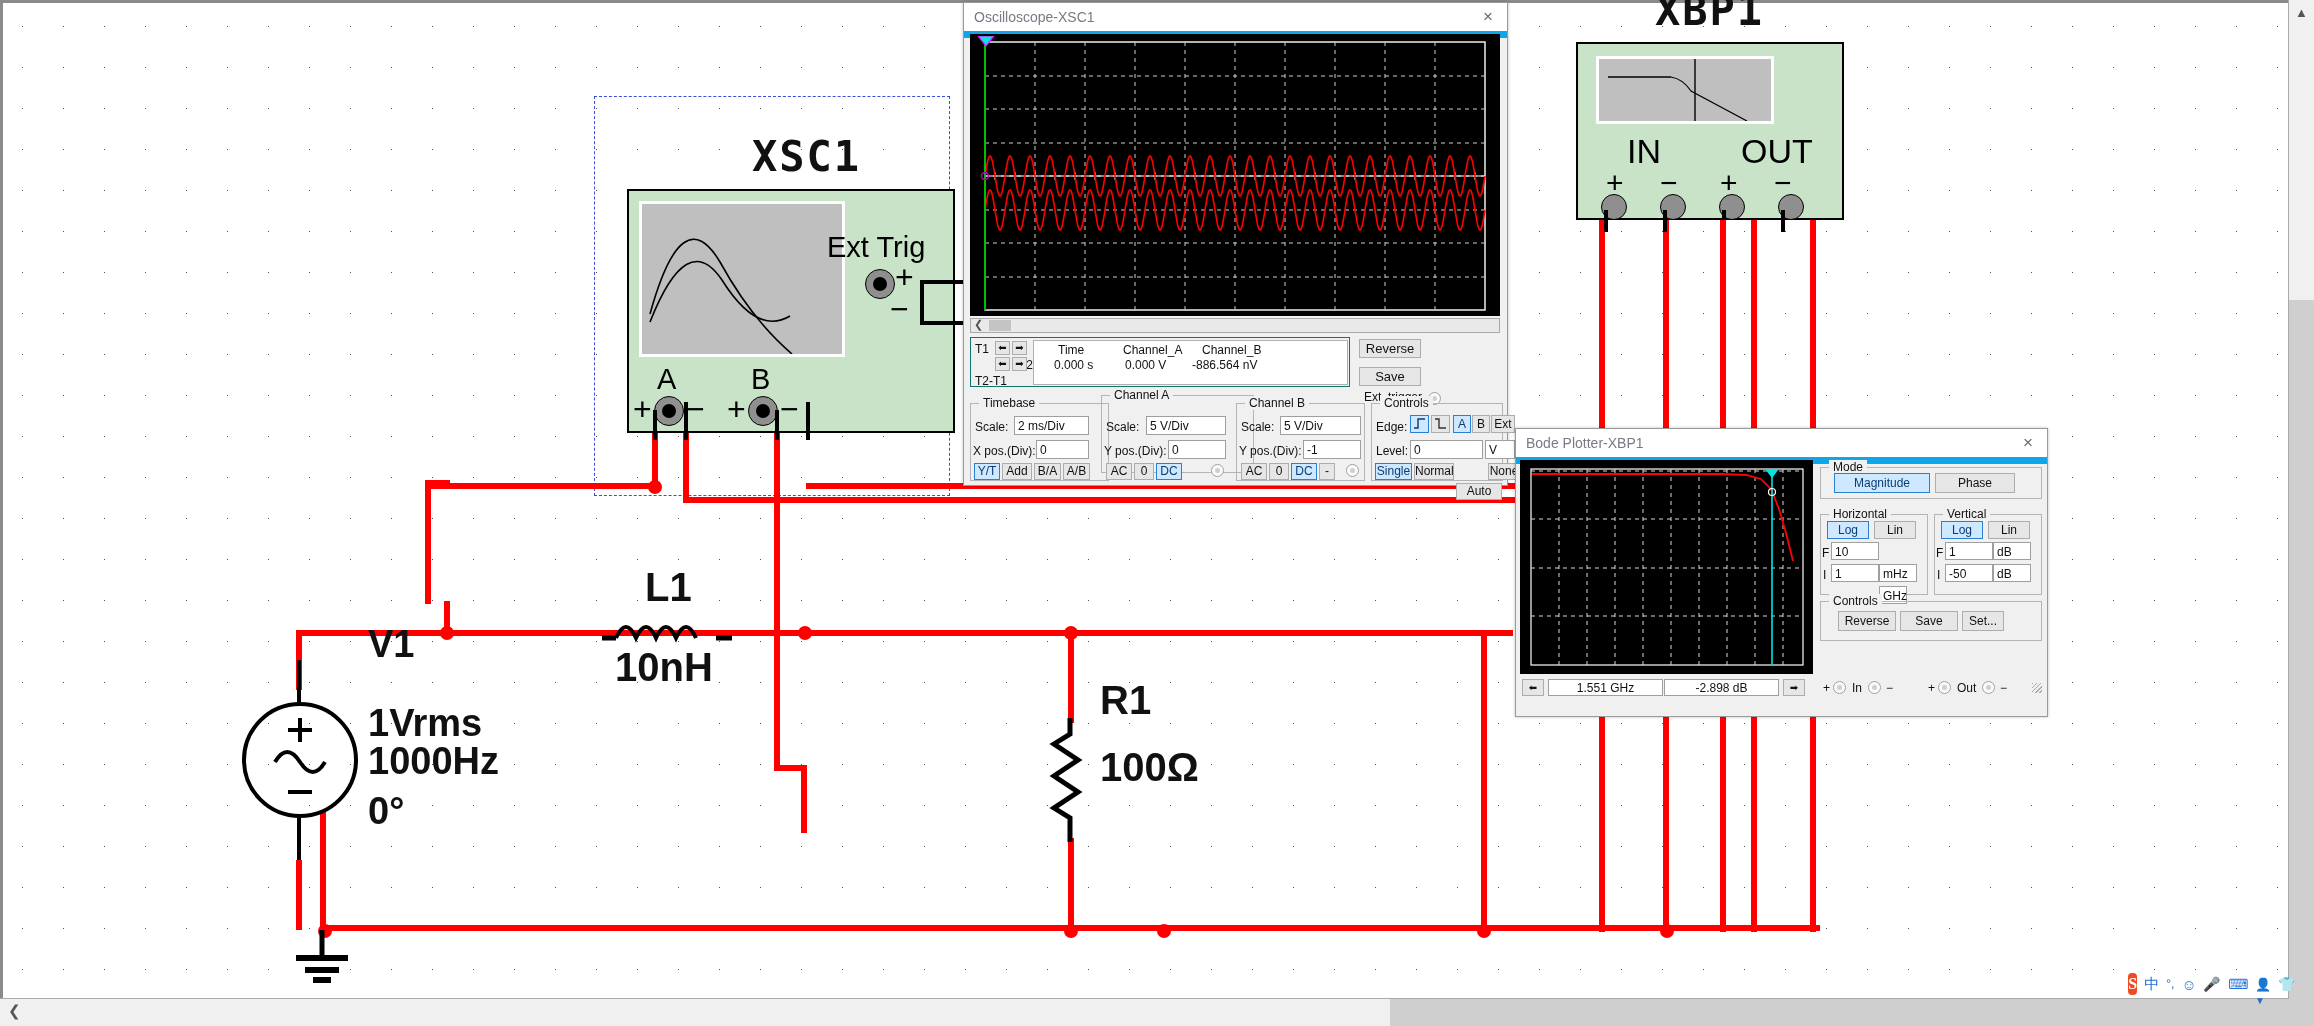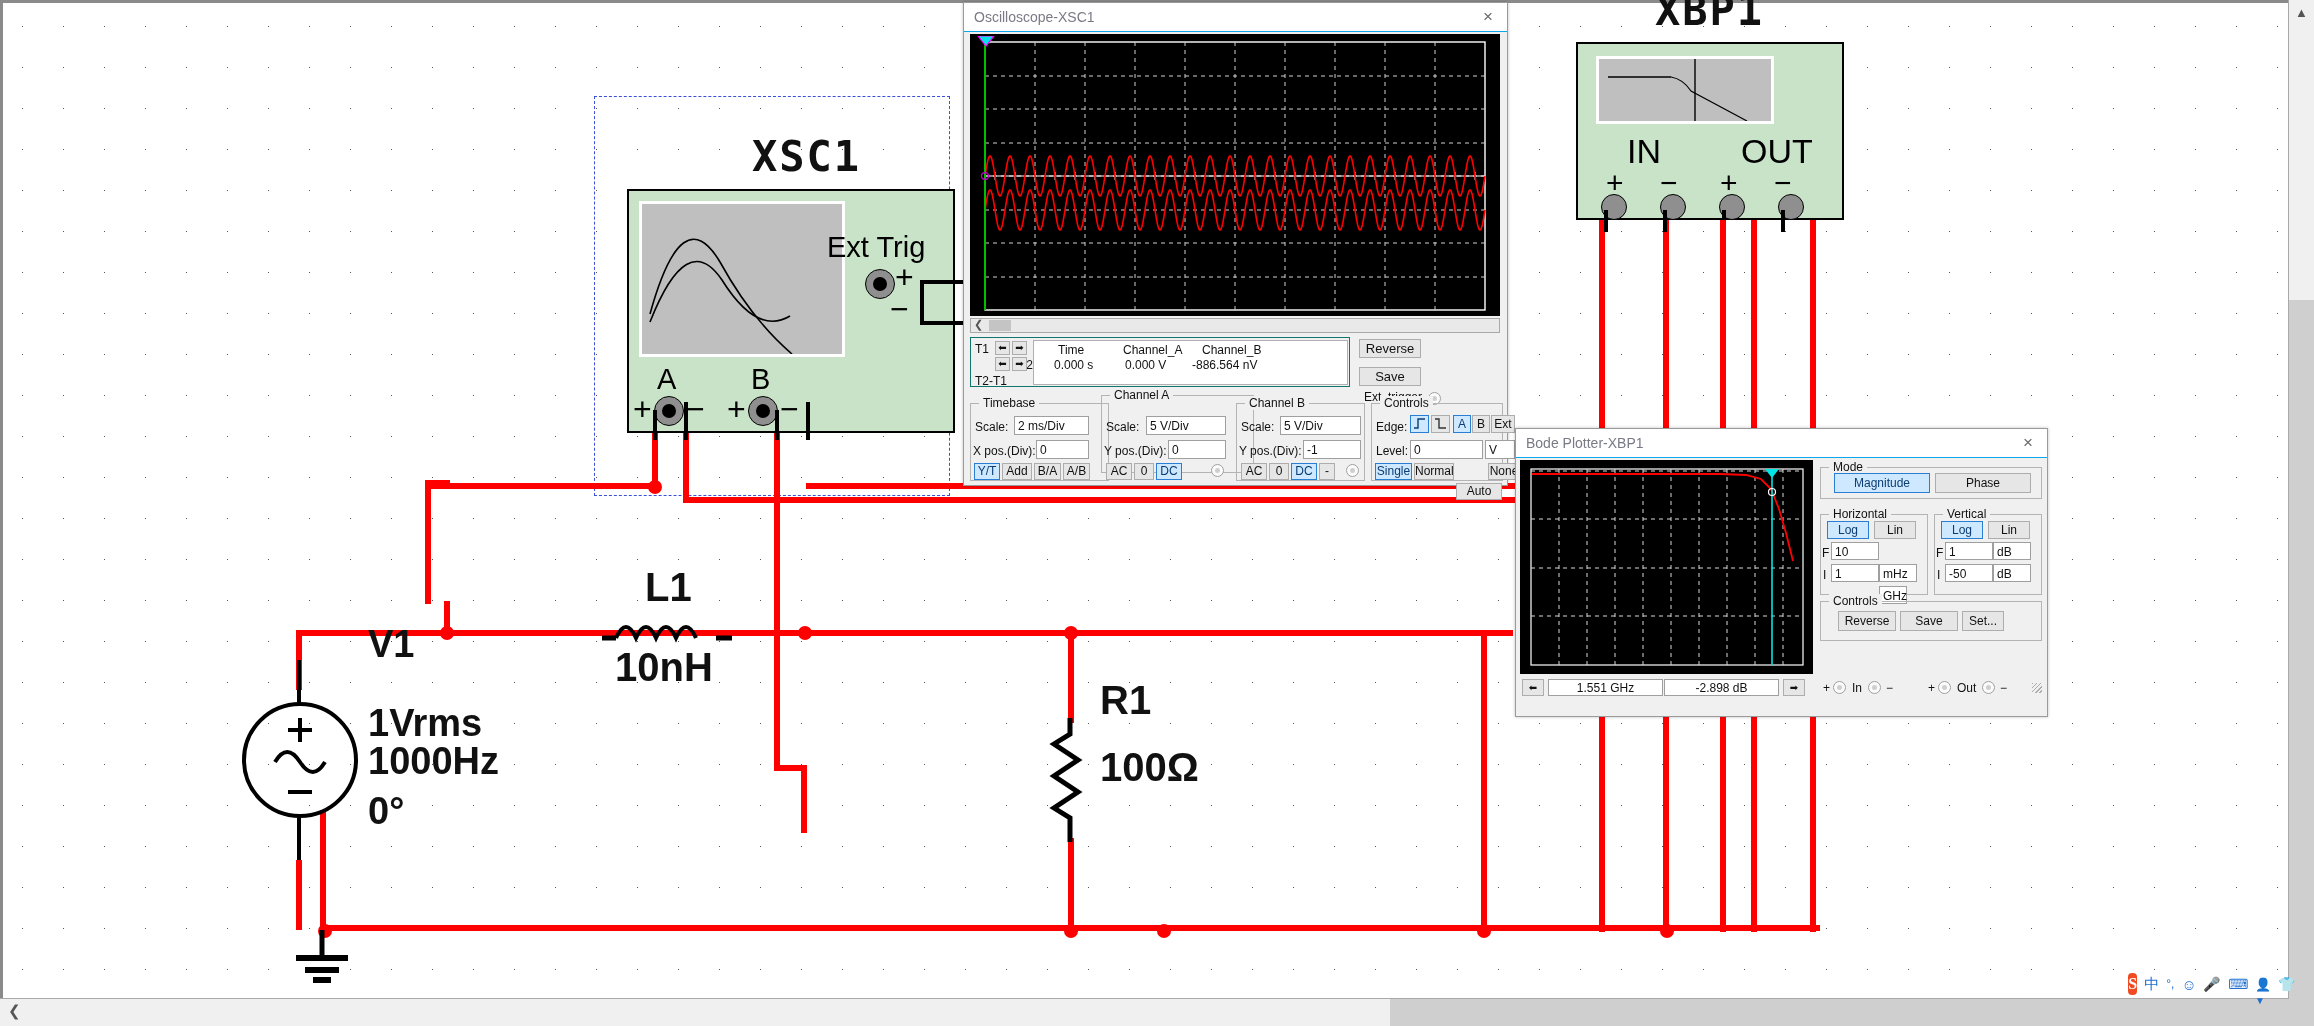--- a/index.html
+++ b/index.html
@@ -43,21 +43,21 @@
   .term{position:absolute;width:30px;height:30px;border-radius:50%;background:#8f8f8f;border:1px solid #000;box-sizing:border-box;}
   .term .pin{position:absolute;left:7px;top:7px;width:14px;height:14px;border-radius:50%;background:#000;}
   .termlbl{position:absolute;font-size:26px;color:#000;font-family:"Liberation Sans",sans-serif;}
   .portlbl{position:absolute;font-size:32px;color:#000;}
 
   
   .clabel{position:absolute;font-family:"Liberation Sans",sans-serif;font-weight:bold;color:#111;white-space:nowrap;}
 
   
   .win{position:absolute;background:#f0f0f0;border:1px solid #9a9a9a;box-sizing:border-box;box-shadow:0 0 3px rgba(0,0,0,.25);}
-  .win .titlebar{position:relative;height:28px;background:#ffffff;border-bottom:1px solid #0ea5e9;}
+  .win .titlebar{position:relative;height:28px;background:#ffffff;border-bottom:7px solid #0ea5e9;}
   .win .titlebar .t{position:absolute;left:10px;top:6px;font-size:14px;color:#7a7a86;}
   .win .titlebar .x{position:absolute;right:8px;top:3px;width:22px;height:22px;line-height:22px;text-align:center;font-size:17px;color:#6a6a6a;cursor:default;}
 
   
   .gb{position:absolute;border:1px solid #b4b4b4;box-sizing:border-box;}
   .gb > .cap{position:absolute;top:-8px;left:8px;background:#f0f0f0;padding:0 4px;font-size:12px;color:#111;}
   .lbl{position:absolute;font-size:12px;color:#111;white-space:nowrap;}
   .fld{position:absolute;background:#fff;border:1px solid #9f9f9f;box-sizing:border-box;font-size:12px;color:#111;padding:1px 3px;line-height:17px;}
   .btn{position:absolute;background:#e6e6e6;border:1px solid #adadad;box-sizing:border-box;text-align:center;font-size:12px;color:#111;line-height:19px;}
   .btn.sel{background:#cde8ff;border-color:#2a7fd4;color:#0b3d74;}
@@ -447,21 +447,21 @@
       <line x1="251" y1="8" x2="251" y2="204" stroke="#00e5e5" stroke-width="1.6"></line>
       <polygon points="244,8 258,8 251,17" fill="#00e5e5"></polygon>
       <circle cx="251" cy="31" r="3.5" fill="none" stroke="#ffffff" stroke-width="1.2"></circle>
     </svg>
   </div>
 
   <div class="gb" style="left:304px;top:38px;width:222px;height:32px;">
     <span class="cap">Mode</span>
   </div>
   <div class="btn sel" style="left:318px;top:44px;width:96px;height:20px;line-height:18px;">Magnitude</div>
-  <div class="btn" style="left:419px;top:44px;width:96px;height:20px;line-height:18px;">Phase</div>
+  <div class="btn" style="left:419px;top:44px;width:80px;height:20px;line-height:18px;">Phase</div>
 
   <div class="gb" style="left:304px;top:85px;width:108px;height:81px;">
     <span class="cap">Horizontal</span>
   </div>
   <div class="btn sel" style="left:311px;top:92px;width:42px;height:18px;line-height:16px;">Log</div>
   <div class="btn" style="left:358px;top:92px;width:42px;height:18px;line-height:16px;">Lin</div>
   <div class="lbl" style="left:306px;top:117px;">F</div>
   <div class="fld" style="left:315px;top:113px;width:48px;height:18px;">10</div>
   <div class="fld" style="left:363px;top:113px;width:28px;height:18px;margin-top:44px;">GHz</div>
   <div class="lbl" style="left:307px;top:139px;">I</div>

